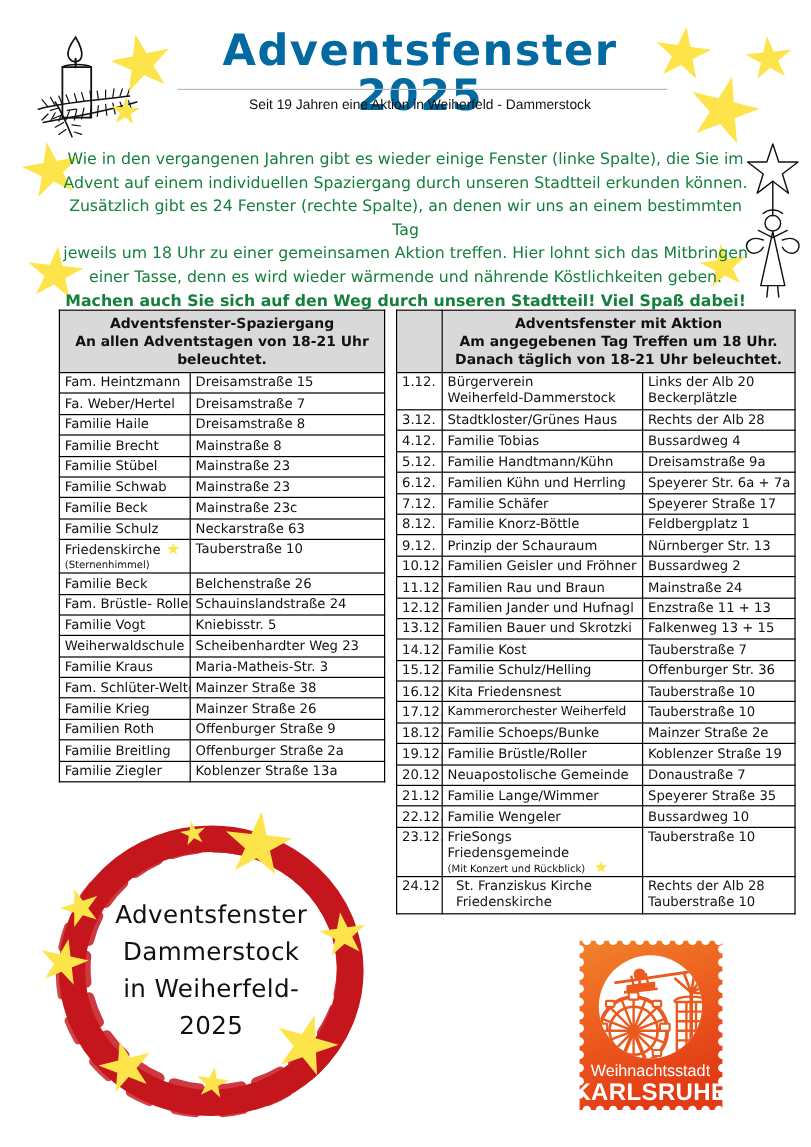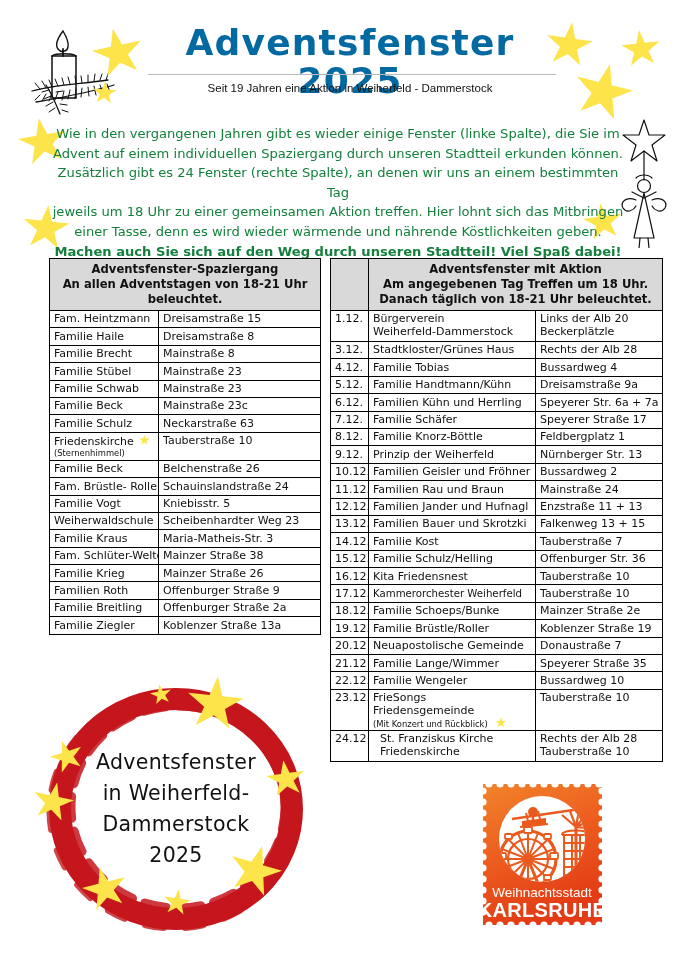--- a/index.html
+++ b/index.html
@@ -214,20 +214,24 @@
           <span>Adventsfenster-Spaziergang</span><br>
           <span>An allen Adventstagen von 18-21 Uhr</span><br>
           <span>beleuchtet.</span>
         </th>
       </tr>
     </thead>
     <tbody id="left-body">
         <tr>
           <td>Fam. Heintzmann</td>
           <td>Dreisamstraße 15</td>
+        </tr>
+        <tr>
+          <td>Fa. Weber/Hertel</td>
+          <td>Dreisamstraße 7</td>
         </tr>
         <tr>
           <td>Familie Haile</td>
           <td>Dreisamstraße 8</td>
         </tr>
         <tr>
           <td>Familie Brecht</td>
           <td>Mainstraße 8</td>
         </tr>
         <tr>
@@ -340,21 +344,21 @@
           <td>Familie Schäfer</td>
           <td>Speyerer Straße 17</td>
         </tr>
         <tr>
           <td class="date">8.12.</td>
           <td>Familie Knorz-Böttle</td>
           <td>Feldbergplatz 1</td>
         </tr>
         <tr>
           <td class="date">9.12.</td>
-          <td>Prinzip der Weiherfeld</td>
+          <td>Prinzip der Schauraum</td>
           <td>Nürnberger Str. 13</td>
         </tr>
         <tr>
           <td class="date">10.12.</td>
           <td>Familien Geisler und Fröhner</td>
           <td>Bussardweg 2</td>
         </tr>
         <tr>
           <td class="date">11.12.</td>
           <td>Familien Rau und Braun</td>
@@ -443,22 +447,22 @@
   <div class="star" style="left:150px; top:684px; width:22px; height:21px; transform:rotate(-10deg);"></div>
   <div class="star" style="left:50px; top:740px; width:34px; height:33px; transform:rotate(-18deg);"></div>
   <div class="star" style="left:32px; top:782px; width:42px; height:40px; transform:rotate(12deg);"></div>
   <div class="star" style="left:266px; top:760px; width:40px; height:38px; transform:rotate(-8deg);"></div>
   <div class="star" style="left:228px; top:845px; width:54px; height:52px; transform:rotate(16deg);"></div>
   <div class="star" style="left:82px; top:867px; width:46px; height:44px; transform:rotate(-14deg);"></div>
   <div class="star" style="left:163px; top:889px; width:28px; height:27px; transform:rotate(8deg);"></div>
 
   <div class="wreath-text">
     <div>Adventsfenster</div>
+    <div>Dammerstock</div>
     <div>in  Weiherfeld-</div>
-    <div>Dammerstock</div>
     <div>2025</div>
   </div>
 
   <div class="stamp">
     <svg viewBox="0 0 133 155" width="133" height="155">
       <defs>
         <linearGradient id="stampGrad" x1="0" y1="0" x2="0.35" y2="1">
           <stop offset="0%" stop-color="#F2832A"></stop>
           <stop offset="55%" stop-color="#EC5A1E"></stop>
           <stop offset="100%" stop-color="#E23B15"></stop>

